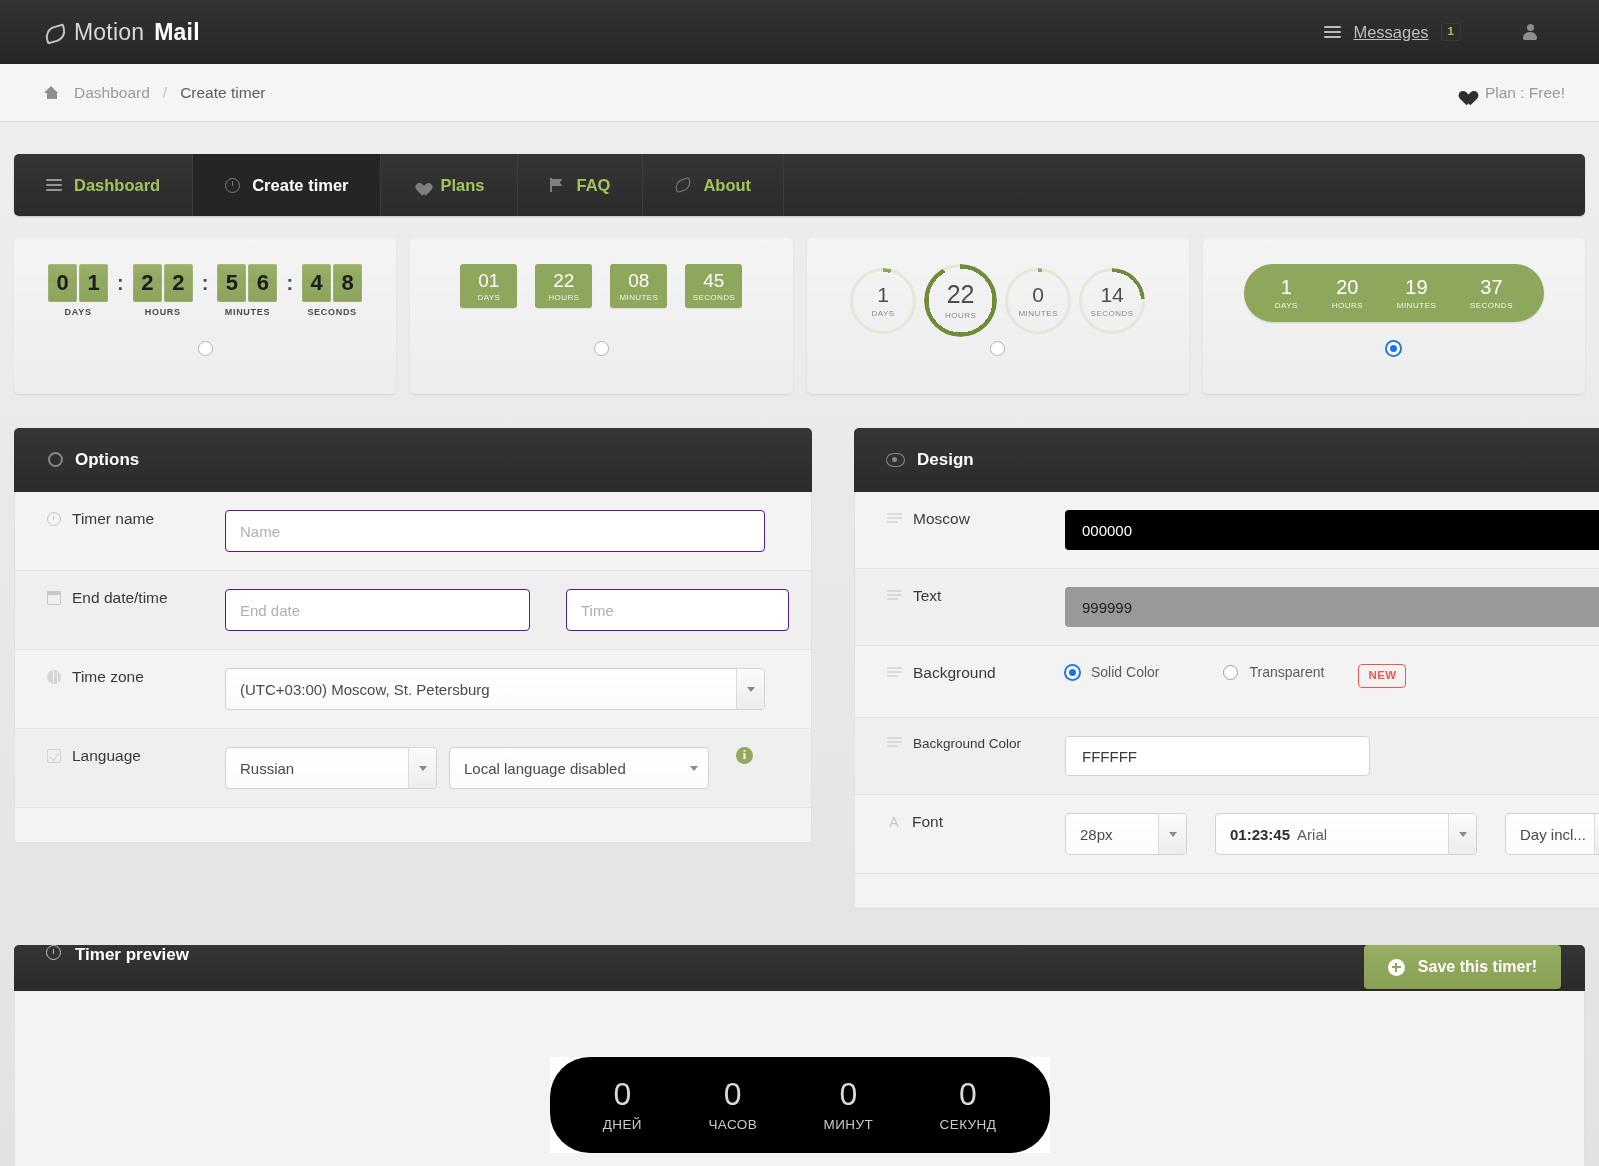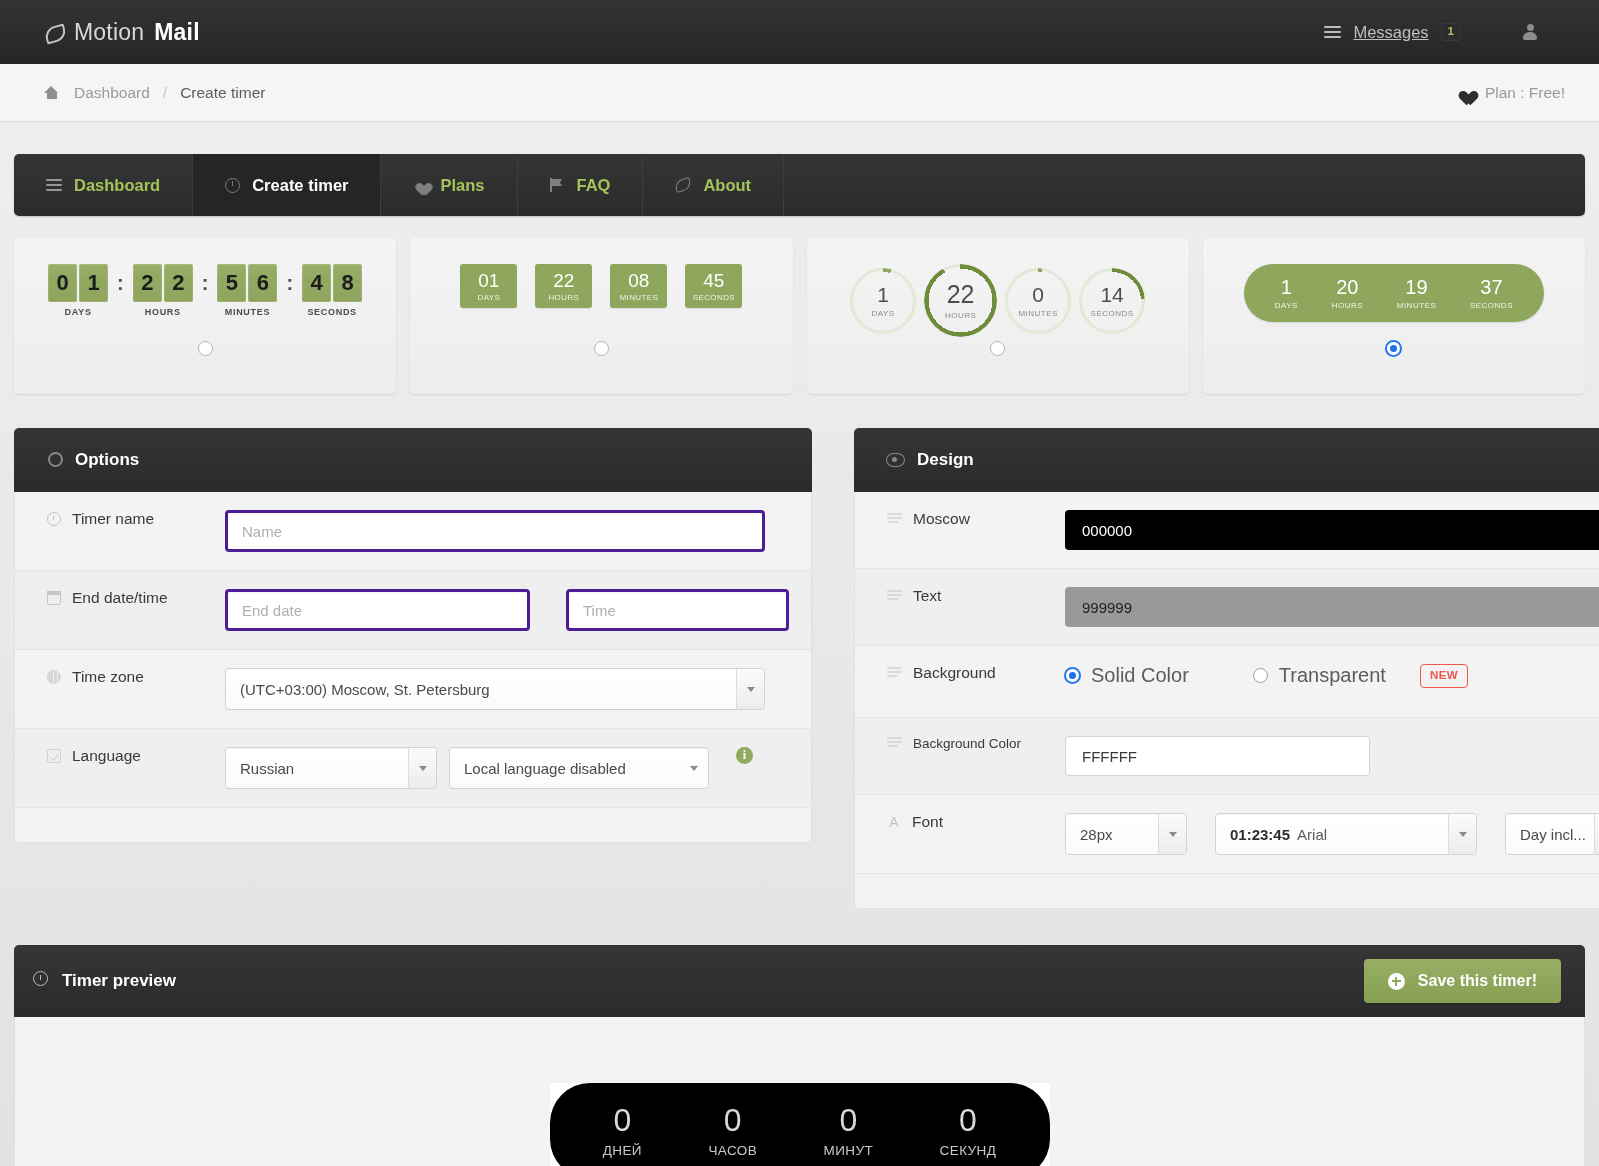--- a/index.html
+++ b/index.html
@@ -422,21 +422,21 @@
   .ic-lines i{position:absolute;left:0;height:2px;background:#c6c6c6;border-radius:1px;}
   .ic-lines i:nth-child(1){top:0;width:100%}
   .ic-lines i:nth-child(2){top:4px;width:100%}
   .ic-lines i:nth-child(3){top:8px;width:70%}
 
   .ic-fontA { width:14px;height:14px;position:relative;display:inline-block;color:#9d9d9d;font-size:14px;line-height:14px;text-align:center;}
 
   
   .inp {
     height: 42px;
-    border: 3px solid #4c1d95;
+    border: 1px solid #4c1d95;
     border-radius: 4px;
     background: #fff;
     padding: 0 14px;
     font-size: 15px;
     font-family: "Liberation Sans", sans-serif;
     color: #4a4a4a;
     outline: none;
     box-shadow: inset 0 1px 1px rgba(0,0,0,.03);
   }
   .inp::placeholder { color: #b0b0b0; }
@@ -505,21 +505,21 @@
     border: 1px solid transparent;
     cursor: text;
   }
   .color-primary { background: #000000; color: #ffffff; }
   .color-text    { background: #999999; color: #1f1f1f; }
   .color-bg      { background: #ffffff; color: #3a3a3a; border: 1px solid #d2d2d2; width: 305px; flex: 0 0 305px; }
 
   
   .radio-opt {
     display: flex; align-items: center; gap: 11px;
-    font-size: 20px; color: #5c5c5c;
+    font-size: 14px; color: #5c5c5c;
     cursor: pointer;
   }
   .radio-opt + .radio-opt { margin-left: 52px; }
   .rd {
     width: 15px; height: 15px; border-radius: 50%;
     border: 1.5px solid #9e9e9e; background: #fff;
     position: relative; flex: 0 0 15px;
   }
   .rd.on {
     border-color: #1a73e8;
@@ -543,23 +543,23 @@
 
   .font-sample-b { font-weight: 700; color: #2e2e2e; }
   .font-sample-n { color: #5c5c5c; }
 
   
   .preview-wrap { margin-top: 36px; padding-bottom: 20px; }
   .preview-head {
     background: #2f2f2f;
     background: linear-gradient(to bottom, #353535 0%, #2b2b2b 100%);
     border-radius: 5px 5px 0 0;
-    height: 72px;
-    display: flex; align-items: center;
-    padding: 0 24px 0 19px;
+    height: 46px;
+    display: flex; 
+    padding: 0 24px 0 32px;
     color: #fff; font-size: 17px; font-weight: 700; gap: 14px;
   }
   .save-btn {
     margin-left: auto;
     background: #8fa75c;
     background: linear-gradient(to bottom,#97ae64 0%, #87a053 100%);
     color: #fff;
     border: none;
     border-radius: 4px;
     height: 44px;

